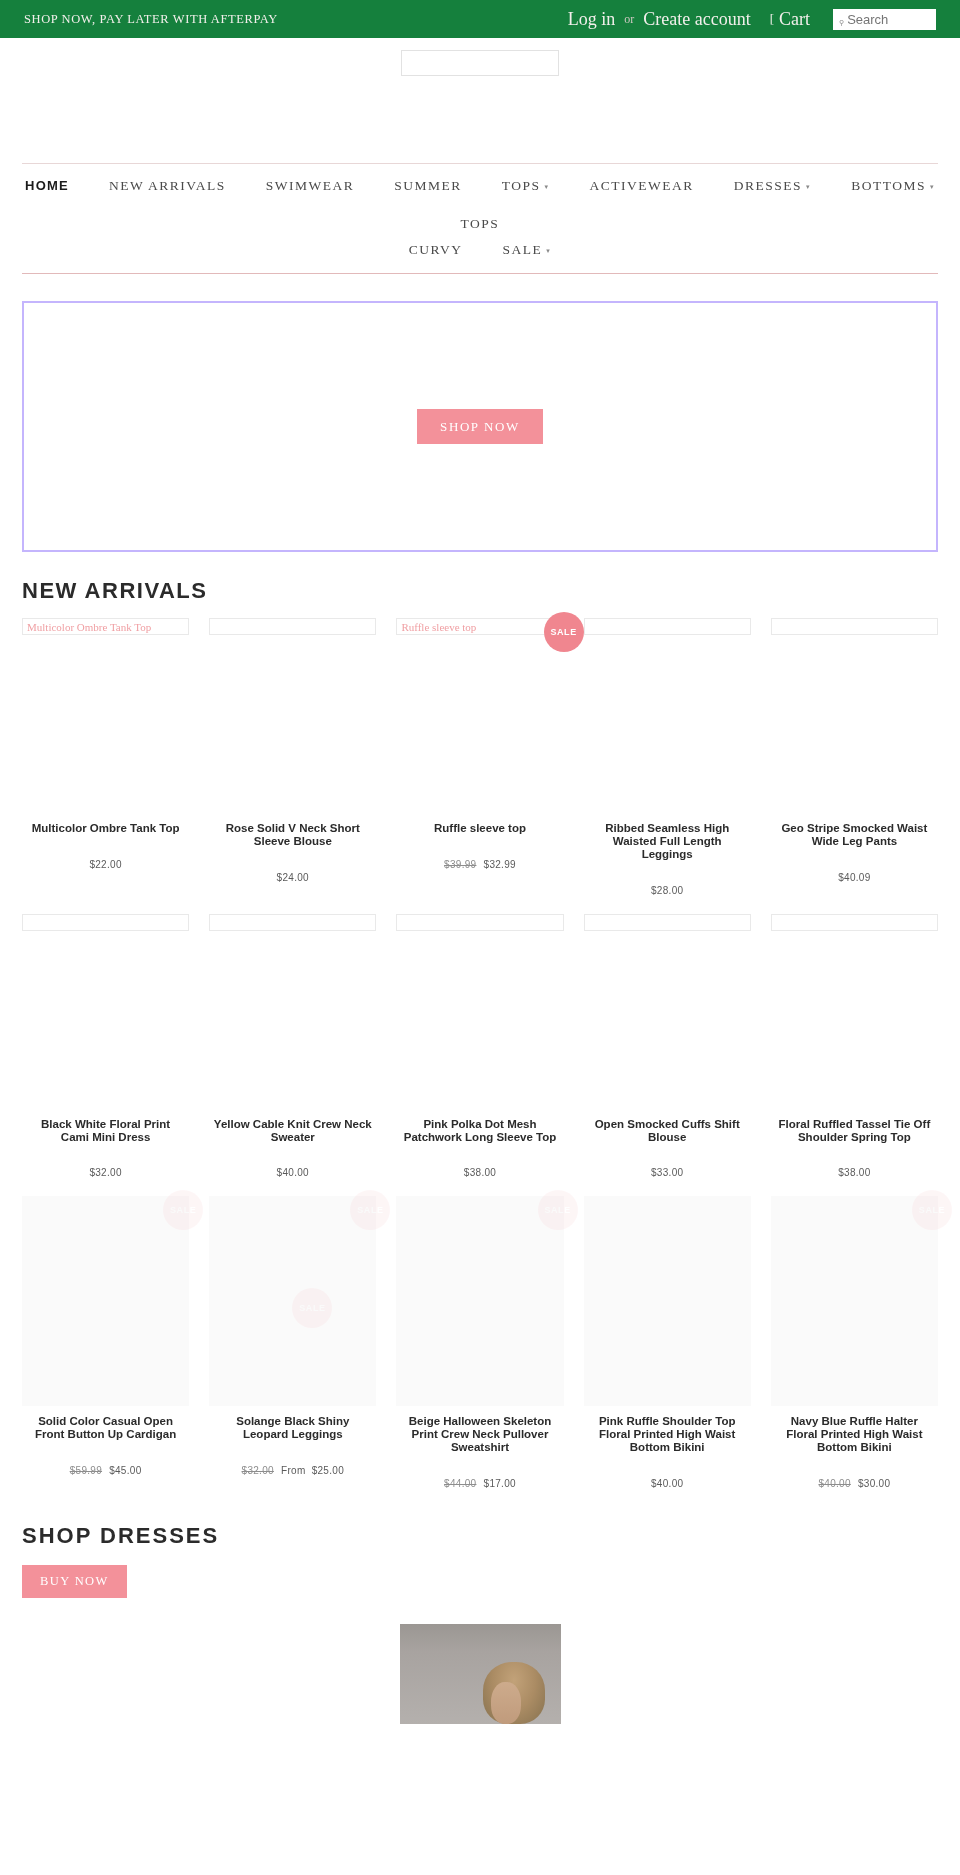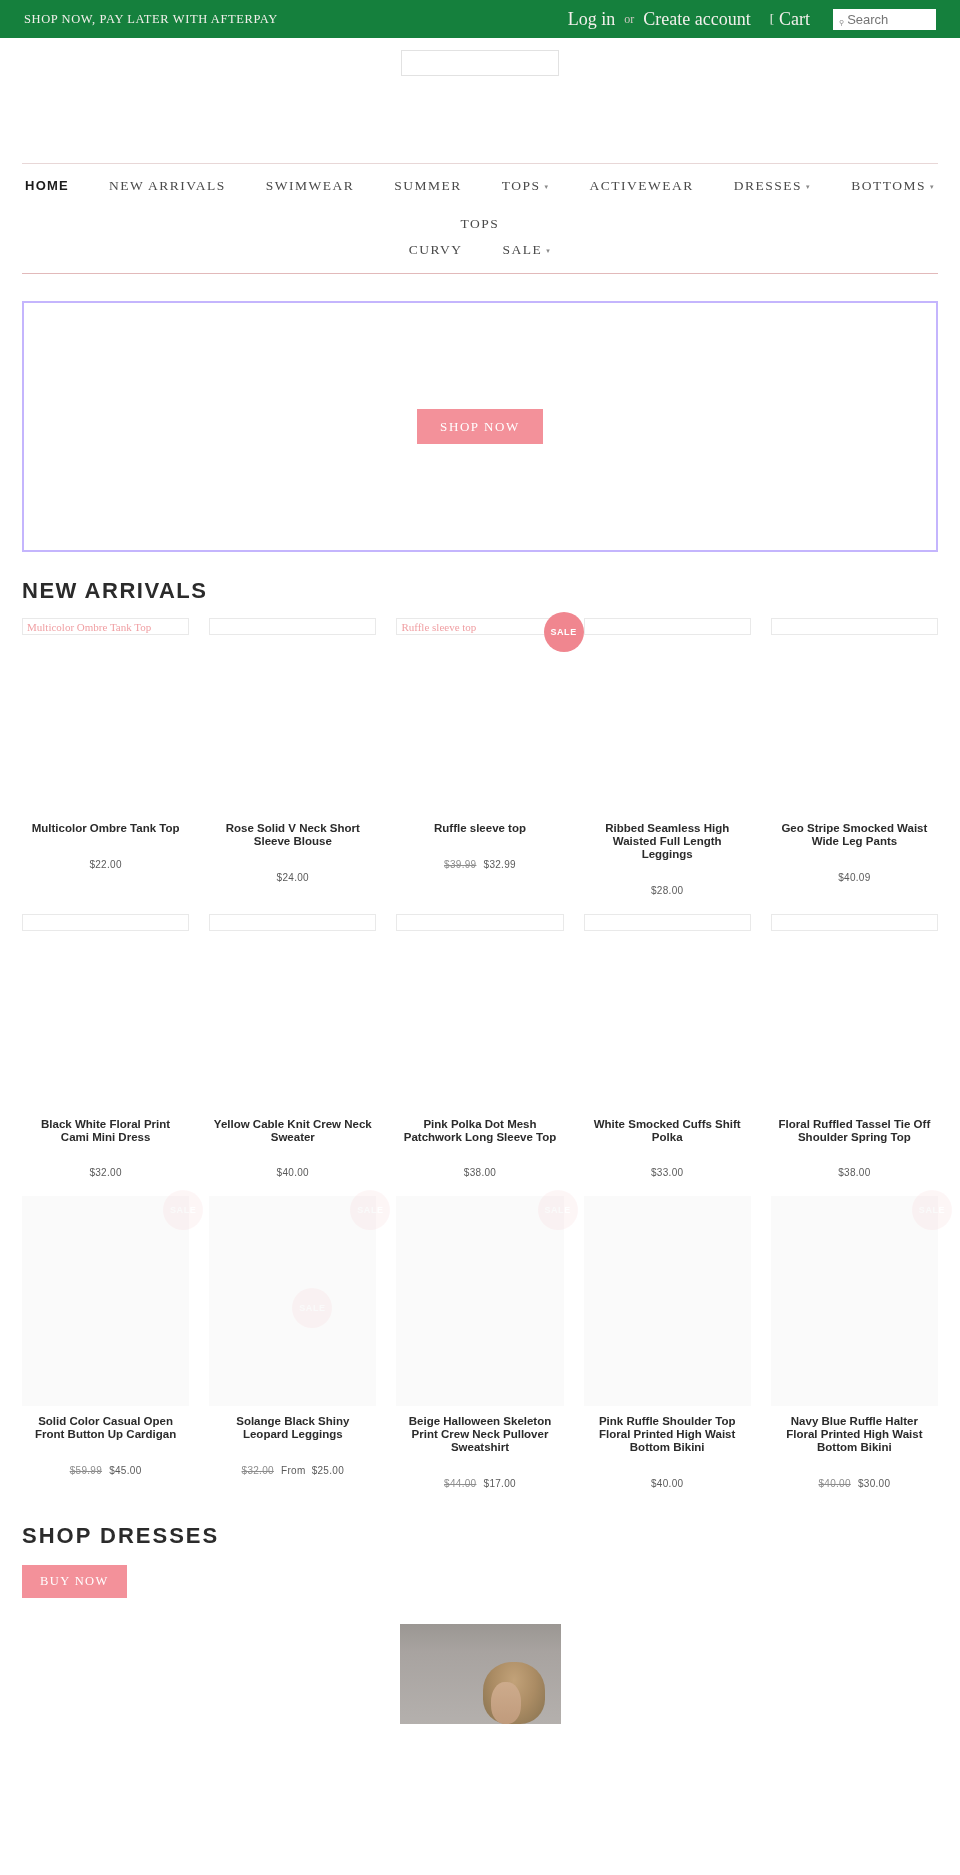--- a/index.html
+++ b/index.html
@@ -522,21 +522,21 @@
   </div>
 
   <div class="product">
     <div class="product-media">
       <div class="title-strip">
         <span class="title-strip-text"></span>
       </div>
       <div class="img-skeleton tall"></div>
     </div>
     <div class="product-info">
-      <div class="product-name">White Smocked Cuffs Shift Polka</div>
+      <div class="product-name">Open Smocked Cuffs Shift Blouse</div>
       <div class="product-price">
         <span>$33.00</span>
       </div>
     </div>
   </div>
 
   <div class="product">
     <div class="product-media">
       <div class="title-strip">
         <span class="title-strip-text"></span>

